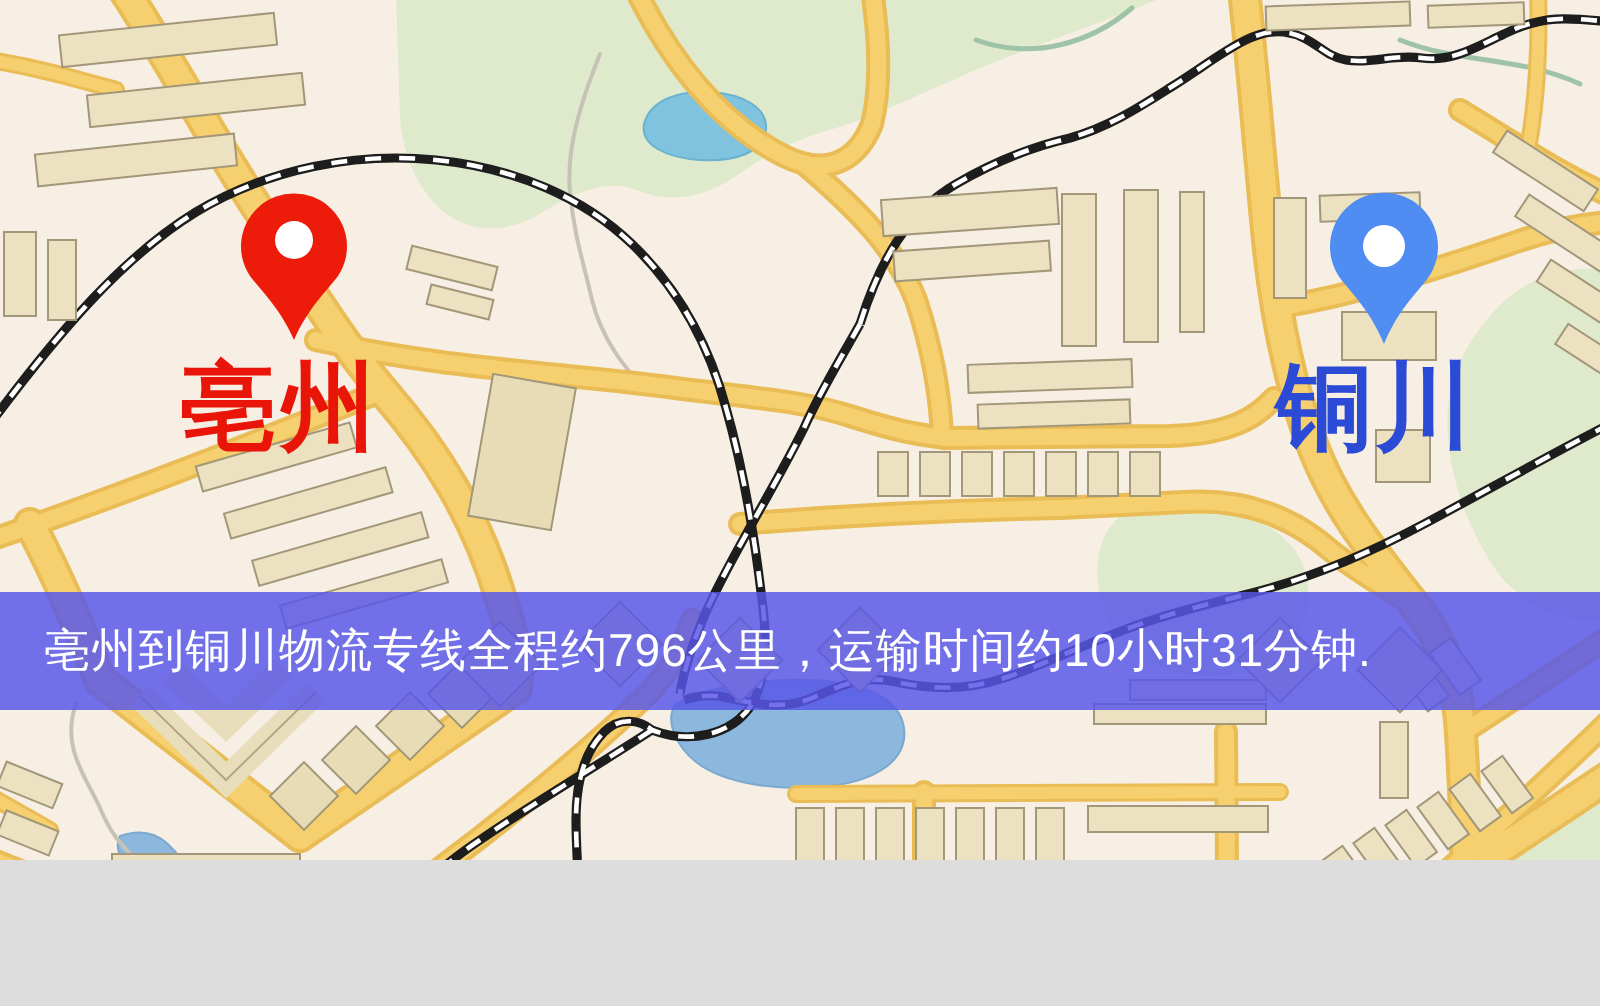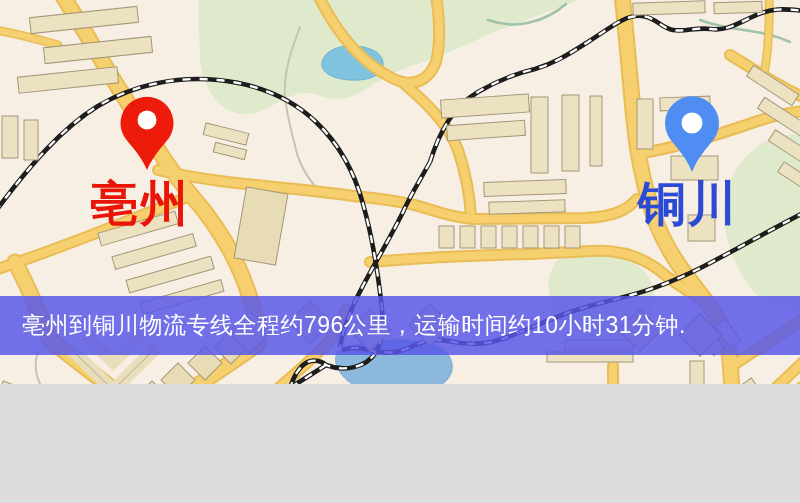--- a/index.html
+++ b/index.html
@@ -1,16 +1,16 @@
 <!DOCTYPE html>
 <html><head>
 <meta charset="utf-8">
 <style>
   html,body{margin:0;padding:0;background:#ddd;}
-  #stage{position:relative;width:800px;height:384px;overflow:hidden;
+  #stage{position:relative;width:800px;height:430px;overflow:hidden;
          font-family:"Liberation Sans", sans-serif;background:#0369a1;}
   #map-svg{position:absolute;left:0;top:0;}
   
   .park{fill:#dfeacc;stroke:none;}
   .water{fill:#7fc3de;stroke:#6ab2cf;stroke-width:1;}
   .water2{fill:#8cb8dd;stroke:#7aa8cf;stroke-width:1;}
   .trail{fill:none;stroke:#c7c2b6;stroke-width:2;stroke-linecap:round;}
   .stream{fill:none;stroke:#9fc3a8;stroke-width:2.5;stroke-linecap:round;}
   .road-c{fill:none;stroke:#e9bc55;stroke-linecap:round;stroke-linejoin:round;}
   .road-f{fill:none;stroke:#f6d06e;stroke-linecap:round;stroke-linejoin:round;}

